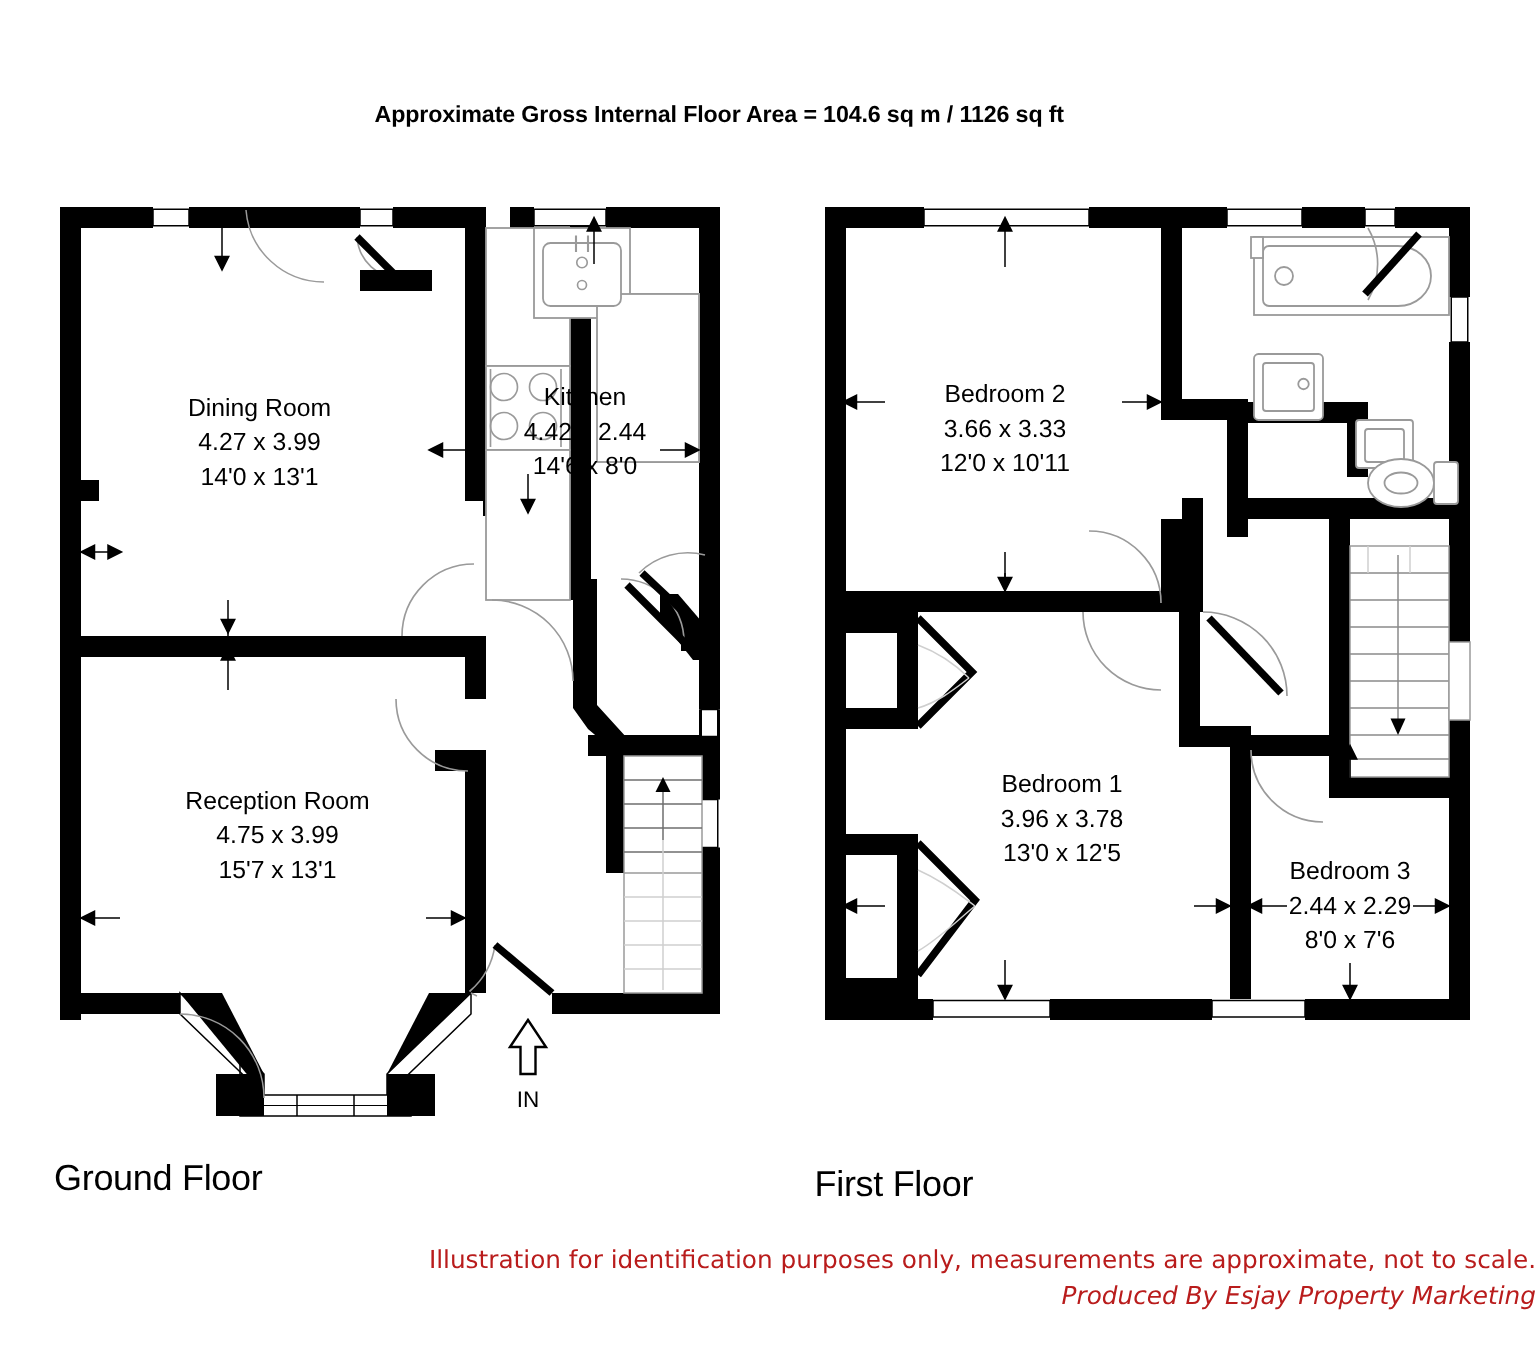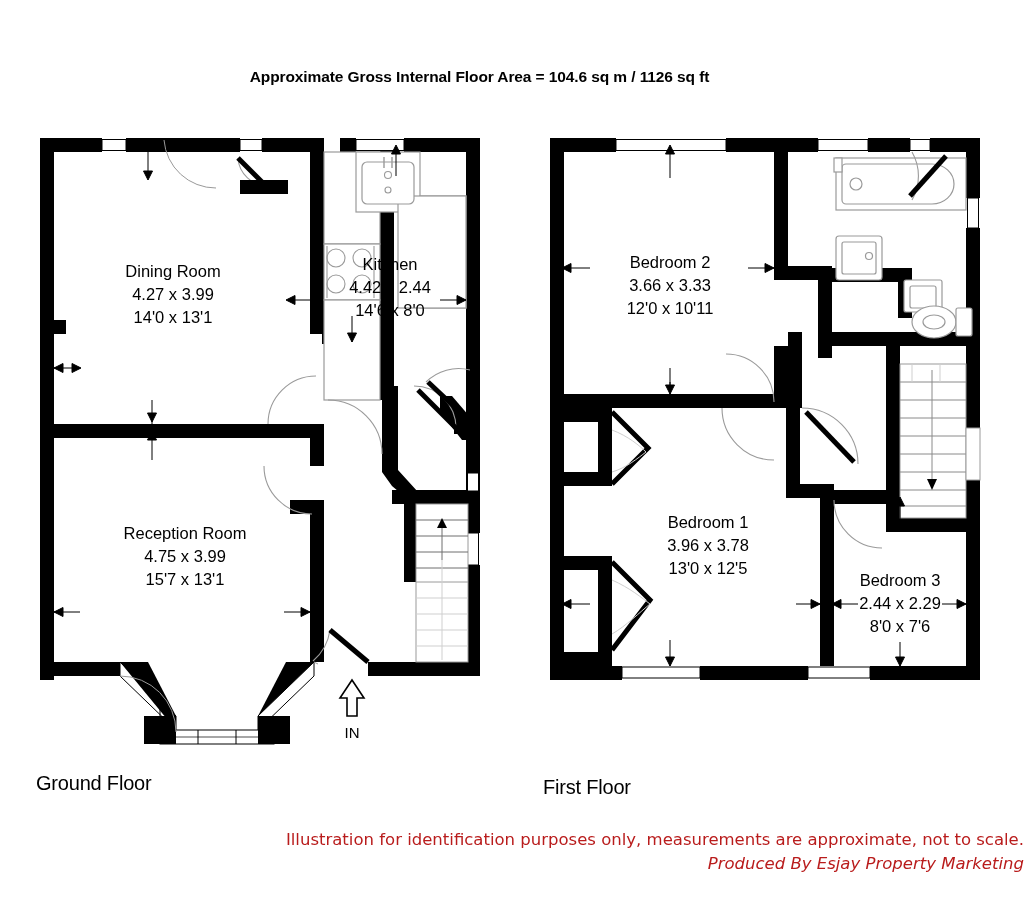--- a/index.html
+++ b/index.html
@@ -27,21 +27,21 @@
     left: 0;
     top: 68px;
     width: 959px;
     text-align: center;
     font-size: 15.5px;
     font-weight: bold;
     letter-spacing: -0.1px;
   }
   .floor-caption {
     position: absolute;
-    font-size: 20px;
+    font-size: 24px;
     font-weight: normal;
     letter-spacing: -0.2px;
     white-space: nowrap;
   }
   #cap-ground { left: 36px; top: 772px; }
   #cap-first  { left: 543px; top: 776px; }
 
   .footer {
     position: absolute;
     left: 0;

